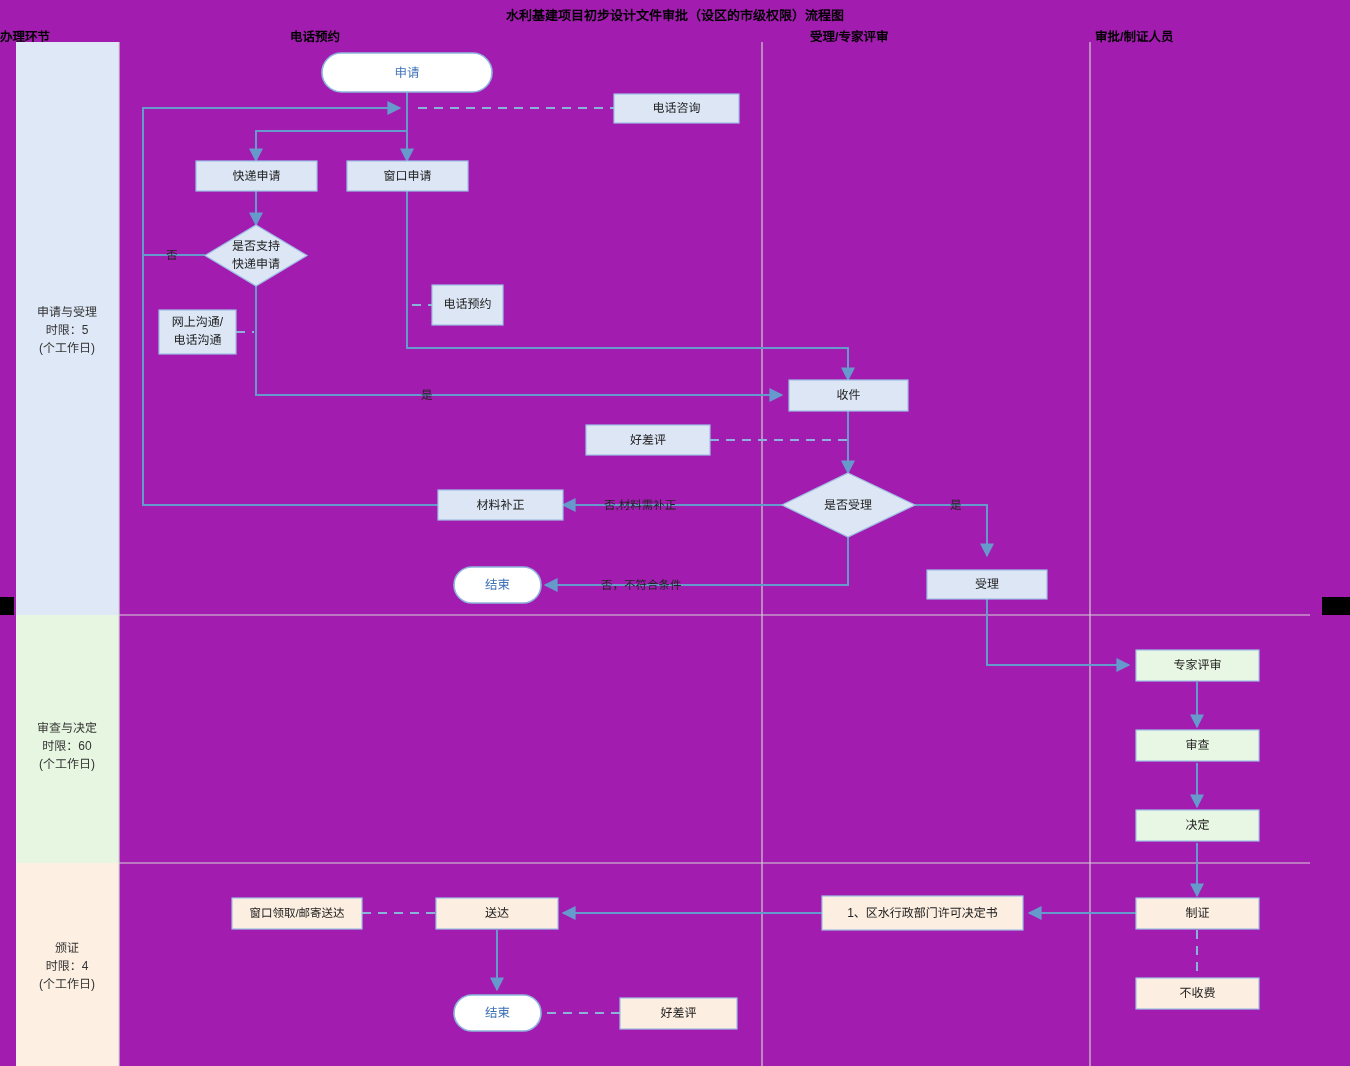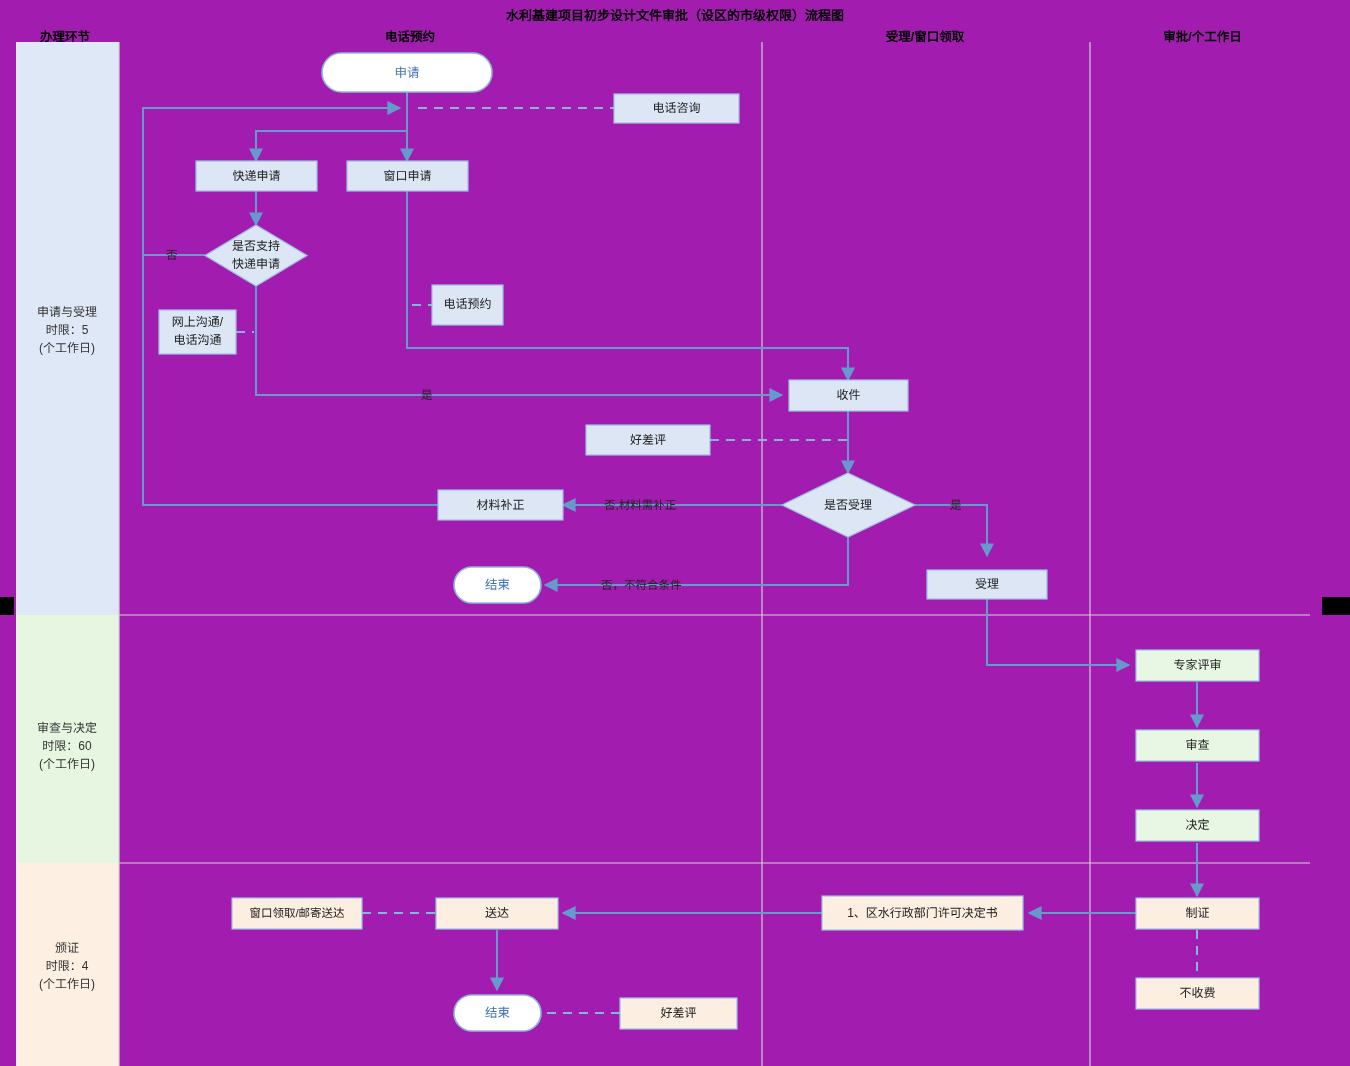--- a/index.html
+++ b/index.html
@@ -28,21 +28,21 @@
     font-weight: bold;
     color: #000000;
     letter-spacing: 0px;
   }
   .col-header {
     position: absolute;
     top: 26px;
     font-size: 12.5px;
     font-weight: bold;
     color: #000000;
-    text-align: center;
+    text-align: left;
     white-space: nowrap;
   }
   #hdr-stage  { left: 0px;    width: 130px; }
   #hdr-app    { left: 290px;  width: 240px; }
   #hdr-accept { left: 810px;  width: 230px; }
   #hdr-review { left: 1095px; width: 215px; }
 
   #svg-layer {
     position: absolute;
     left: 0;
@@ -100,22 +100,22 @@
 </style>
 </head>
 <body>
 
 <div id="page">
 
   <div id="chart-title">水利基建项目初步设计文件审批（设区的市级权限）流程图</div>
 
   <div class="col-header" id="hdr-stage">办理环节</div>
   <div class="col-header" id="hdr-app">电话预约</div>
-  <div class="col-header" id="hdr-accept">受理/窗口领取</div>
-  <div class="col-header" id="hdr-review">审批/个工作日</div>
+  <div class="col-header" id="hdr-accept">受理/专家评审</div>
+  <div class="col-header" id="hdr-review">审批/制证人员</div>
 
   <svg id="svg-layer" width="1350" height="1066" viewBox="0 0 1350 1066">
     <defs>
       <marker id="arw" viewBox="0 0 10 10" refX="9" refY="5" markerWidth="7" markerHeight="7" orient="auto-start-reverse">
         <path d="M 0 0 L 10 5 L 0 10 z" fill="#6699cc"></path>
       </marker>
     </defs>
 
     <rect class="band-app" x="16" y="42" width="103" height="573"></rect>
     <rect class="band-review" x="16" y="615" width="103" height="248"></rect>

